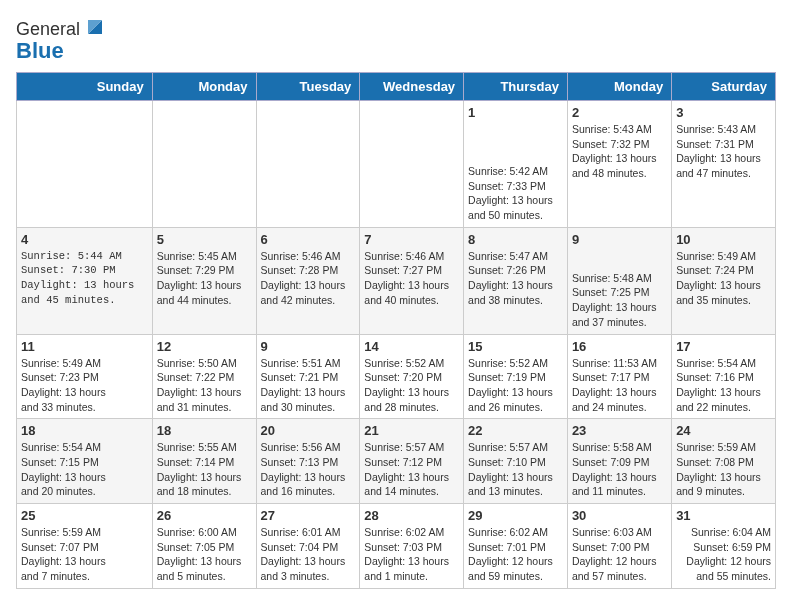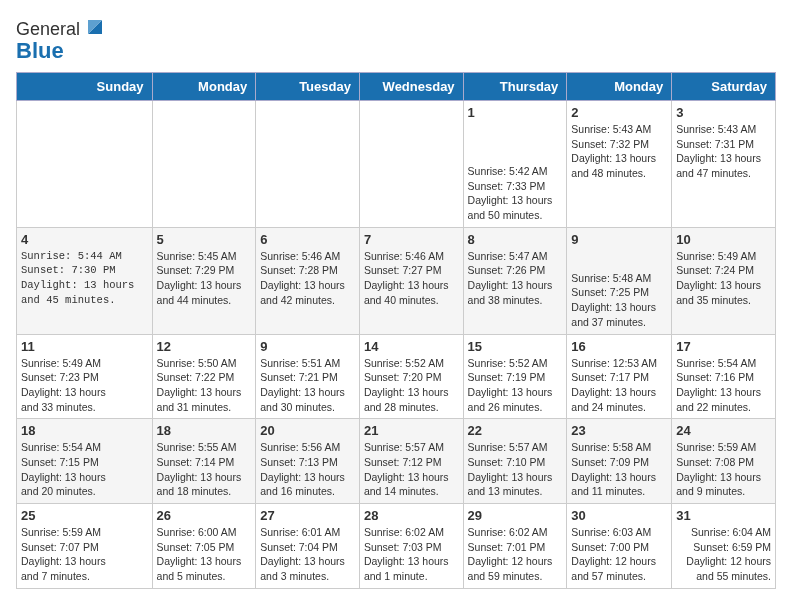--- a/index.html
+++ b/index.html
@@ -222,21 +222,21 @@
         </td>
         <td>
           <span class="day-number">15</span>
           <div class="day-info" style="white-space: pre-line;">Sunrise: 5:52 AM
 Sunset: 7:19 PM
 Daylight: 13 hours
 and 26 minutes.</div>
         </td>
         <td>
           <span class="day-number">16</span>
-          <div class="day-info" style="white-space: pre-line;">Sunrise: 12:53 AM
+          <div class="day-info" style="white-space: pre-line;">Sunrise: 11:53 AM
 Sunset: 7:17 PM
 Daylight: 13 hours
 and 24 minutes.</div>
         </td>
         <td>
           <span class="day-number">17</span>
           <div class="day-info" style="white-space: pre-line;">Sunrise: 5:54 AM
 Sunset: 7:16 PM
 Daylight: 13 hours
 and 22 minutes.</div>

